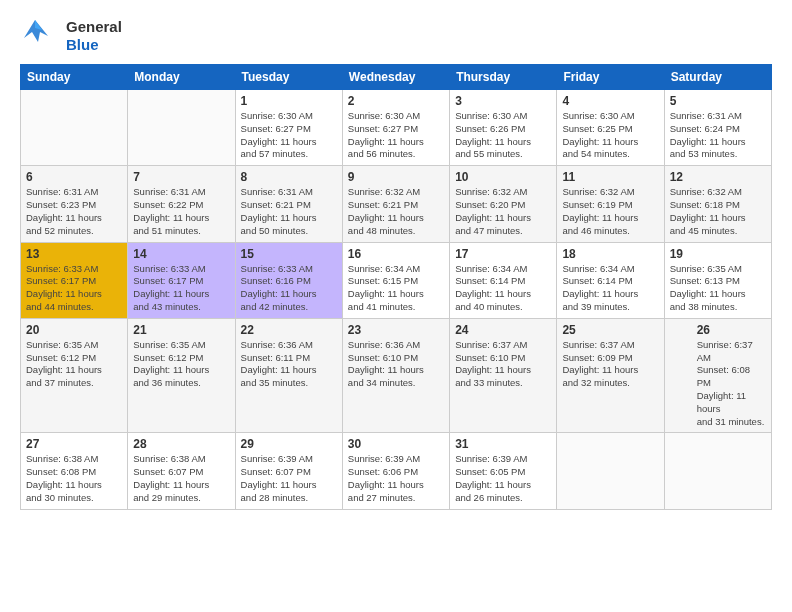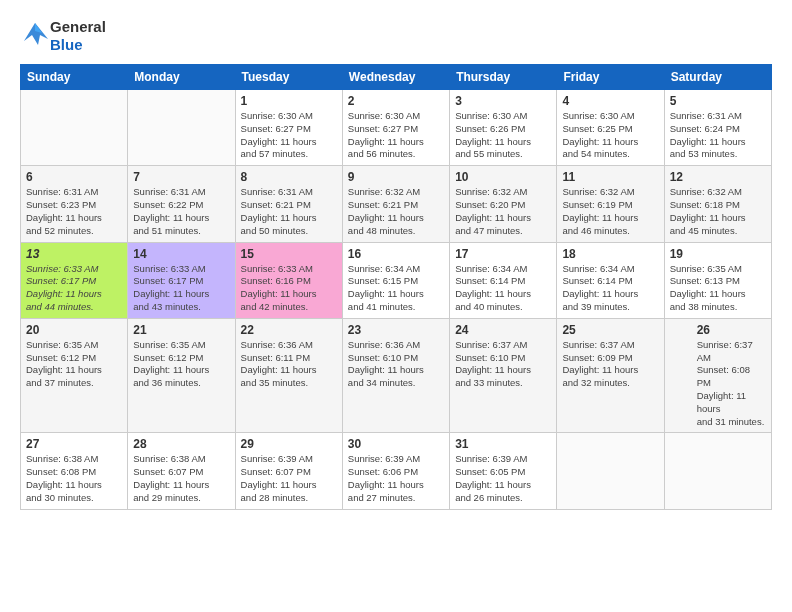--- a/index.html
+++ b/index.html
@@ -17,22 +17,21 @@
       padding: 18px 20px 10px 20px;
     }
     .header {
       display: flex;
       justify-content: space-between;
       align-items: flex-start;
       margin-bottom: 10px;
     }
     .logo {
       display: flex;
-      align-items: center;
-      gap: 0;
+      gap: 16px;
     }
     .logo-text {
       font-size: 15px;
       font-weight: bold;
       color: #333;
       line-height: 1.2;
     }
     .logo-blue { color: #1565c0; }
     .logo-bird {
       width: 30px;
@@ -175,29 +174,29 @@
           <td style="background: rgb(245, 245, 245);">
             <div class="day-number">11</div>
             <div class="day-info">Sunrise: 6:32 AM<br>Sunset: 6:19 PM<br>Daylight: 11 hours<br>and 46 minutes.</div>
           </td>
           <td style="background: rgb(245, 245, 245);">
             <div class="day-number">12</div>
             <div class="day-info">Sunrise: 6:32 AM<br>Sunset: 6:18 PM<br>Daylight: 11 hours<br>and 45 minutes.</div>
           </td>
         </tr>
         <tr>
-          <td style="background: #bef264; font-style: italic;">
+          <td style="background: #eab308;">
             <div class="day-number">13</div>
             <div class="day-info">Sunrise: 6:33 AM<br>Sunset: 6:17 PM<br>Daylight: 11 hours<br>and 44 minutes.</div>
           </td>
           <td style="background: #c4b5fd; margin-left: 11px;">
             <div class="day-number">14</div>
             <div class="day-info">Sunrise: 6:33 AM<br>Sunset: 6:17 PM<br>Daylight: 11 hours<br>and 43 minutes.</div>
           </td>
-          <td style="background: #f9a8d4;">
+          <td style="background: #c4b5fd;">
             <div class="day-number">15</div>
             <div class="day-info">Sunrise: 6:33 AM<br>Sunset: 6:16 PM<br>Daylight: 11 hours<br>and 42 minutes.</div>
           </td>
           <td style="background: rgb(255, 255, 255);">
             <div class="day-number">16</div>
             <div class="day-info">Sunrise: 6:34 AM<br>Sunset: 6:15 PM<br>Daylight: 11 hours<br>and 41 minutes.</div>
           </td>
           <td style="background: rgb(255, 255, 255);">
             <div class="day-number">17</div>
             <div class="day-info">Sunrise: 6:34 AM<br>Sunset: 6:14 PM<br>Daylight: 11 hours<br>and 40 minutes.</div>

